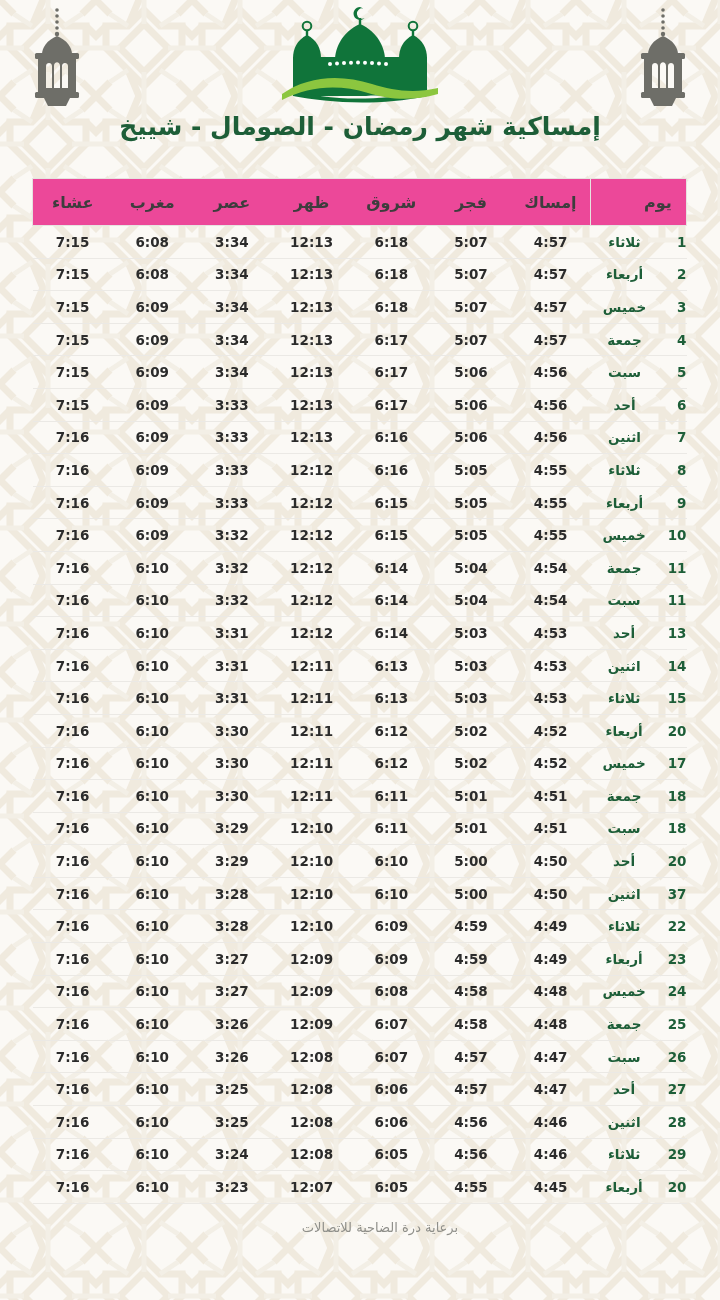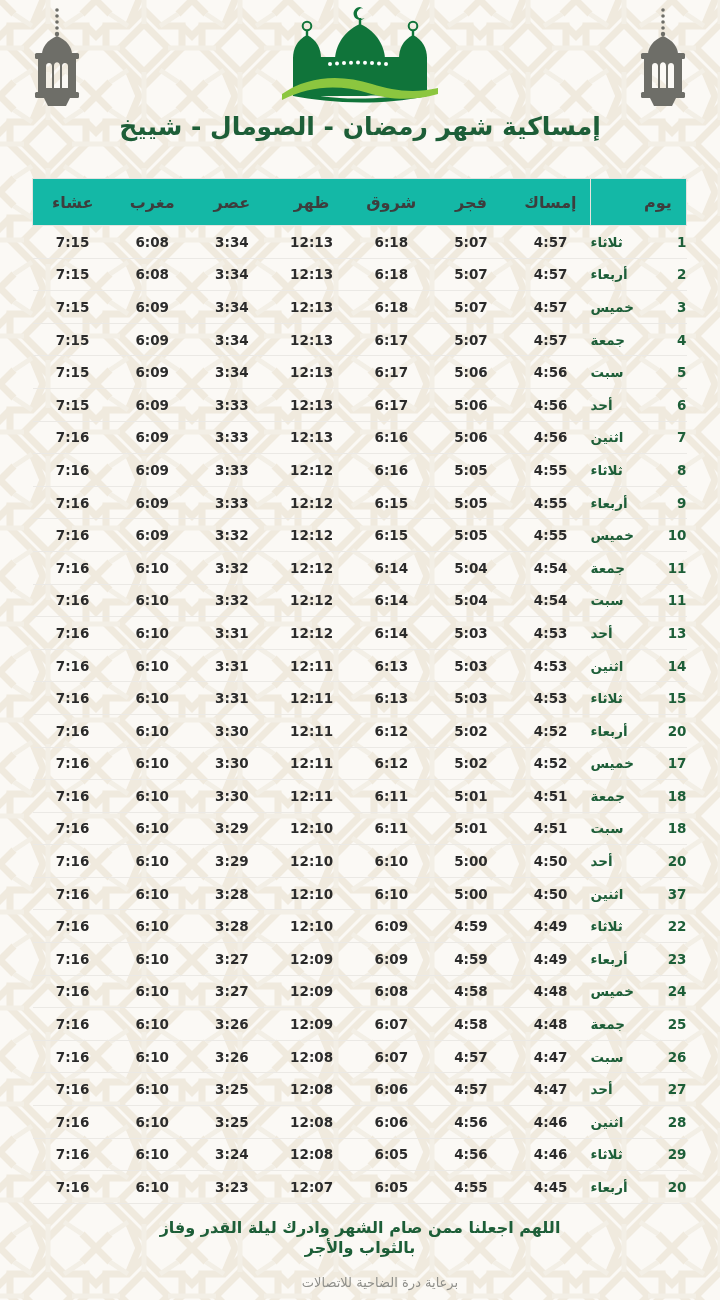--- a/index.html
+++ b/index.html
@@ -75,21 +75,21 @@
   }
 
   table.imsak {
     width: 654px;
     border-collapse: collapse;
     table-layout: fixed;
     direction: rtl;
   }
 
   table.imsak thead th {
-    background: #14b8a6;
+    background: #ec4899;
     border: 1px solid #e6e4e0;
     font-size: 16px;
     font-weight: bold;
     color: #3d3d3d;
     height: 46px;
     vertical-align: middle;
     text-align: center;
     padding: 0;
   }
   table.imsak thead th + th { border-right: none; }
@@ -127,21 +127,21 @@
     justify-content: flex-start;
     gap: 10px;
   }
   .day-num {
     min-width: 18px;
     text-align: right;
     color: #1d5e38;
   }
   .day-name {
     color: #1d5e38;
-    text-align: left;
+    text-align: center;
     flex: 1;
   }
 
   
   col.c-day   { width: 96px; }
   col.c-time  { width: 79.7px; }
 
   
   .footer {
     margin-top: 14px;
@@ -741,17 +741,16 @@
             <td>12:07</td>
             <td>3:23</td>
             <td>6:10</td>
             <td>7:16</td>
           </tr>
         </tbody>
     </table>
   </div>
 
   <div class="footer">
-    <div class="dua">اللهم اجعلنا ممن صام الشهر وادرك ليلة القدر وفاز بالثواب والأجر</div>
     <div class="sponsor">برعاية درة الضاحية للاتصالات</div>
   </div>
 
 </div>
 
 </body></html>

